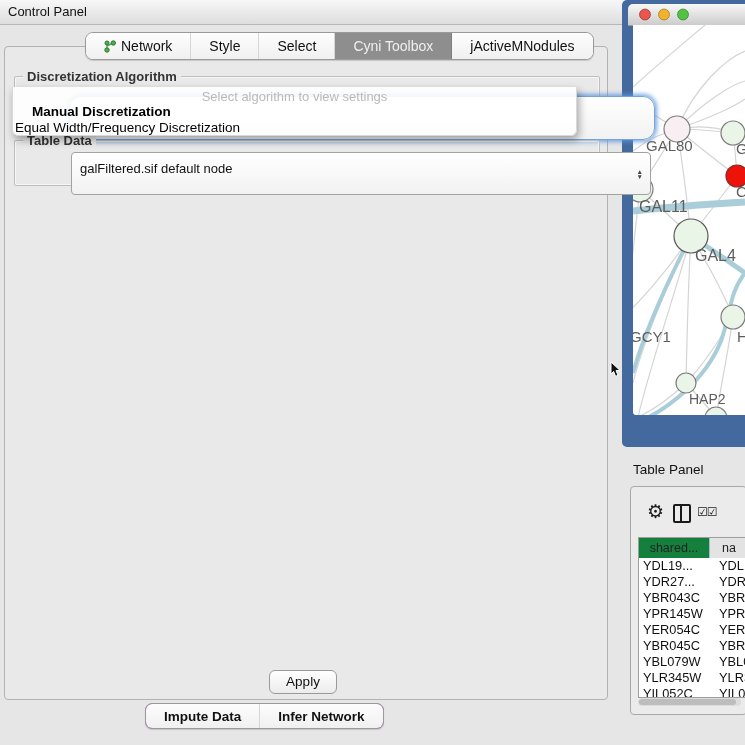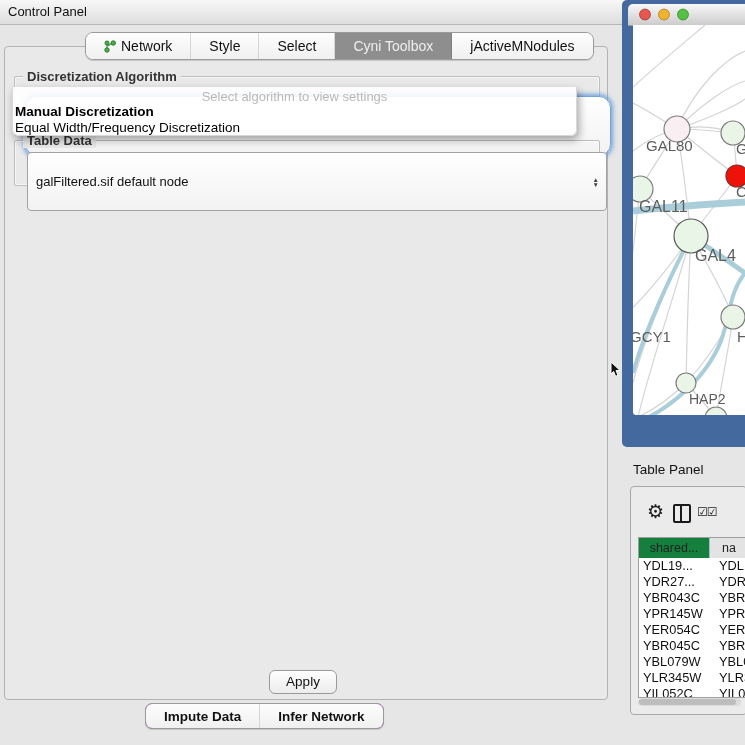--- a/index.html
+++ b/index.html
@@ -31,33 +31,33 @@
 
   .groupbox{position:absolute;border:1px solid #bdbdbd;border-radius:2px;
     box-shadow:inset 0 0 0 1px rgba(255,255,255,.6);}
   .groupbox>.gtitle{position:absolute;top:-8px;left:8px;background:#e9e9e9;padding:0 4px;font-size:13px;font-weight:bold;}
   .gtitle.green{color:#2fbe2f;}
   .gtitle.blue{color:#3b3bd1;}
   .gtitle.plain{color:#333;}
 
   
   .combo{position:absolute;background:linear-gradient(#ffffff,#f2f2f2);border:1px solid #a2a2a2;
-    border-radius:4px;display:flex;align-items:center;padding:16px 8px;font-size:13px;color:#111;}
+    border-radius:4px;display:flex;padding:8px 8px;font-size:13px;color:#111;margin-left:44px;}
   .combo .spin{position:absolute;right:7px;top:50%;transform:translateY(-50%);
     display:flex;flex-direction:column;align-items:center;color:#444;}
   .combo .spin span{font-size:6.5px;line-height:5.5px;}
   .combo.focus{border:1px solid #76a3d8;border-radius:12px;
     box-shadow:0 0 4px 2px rgba(90,150,220,.8);}
 
   
   .popup{left:12px;top:87px;width:563px;height:48px;z-index:40;
     background:rgba(255,255,255,.9);border:1px solid #d8d8d8;border-top:none;
     border-radius:0 0 6px 6px;box-shadow:2px 4px 9px rgba(0,0,0,.35);}
   .popup .ph{position:absolute;left:0;right:0;top:2px;text-align:center;color:#b9b9b9;font-size:13px;}
-  .popup .opt1{position:absolute;left:2px;top:17px;font-weight:bold;color:#000;font-size:13.5px;}
+  .popup .opt1{position:absolute;left:19px;top:17px;font-weight:bold;color:#000;font-size:13.5px;}
   .popup .opt2{position:absolute;left:2px;top:33px;color:#000;font-size:13.5px;}
 
   
   .viewport{left:13px;top:186px;width:585px;height:480px;border:1px solid #b6b6b6;background:#e9e9e9;overflow:hidden;}
   .vscroll{position:absolute;right:1px;top:0;bottom:0;width:21px;
     background:linear-gradient(to right,#f4f4f4,#ffffff);border-left:1px solid #cfcfcf;}
   .vscroll .thumb{position:absolute;left:4px;top:18px;width:12px;height:360px;background:#b6b6b6;border-radius:6px;}
 
   
   .t-row{position:absolute;left:6px;width:470px;height:74px;border:1px solid #b0b0b0;background:#e9e9e9;}

